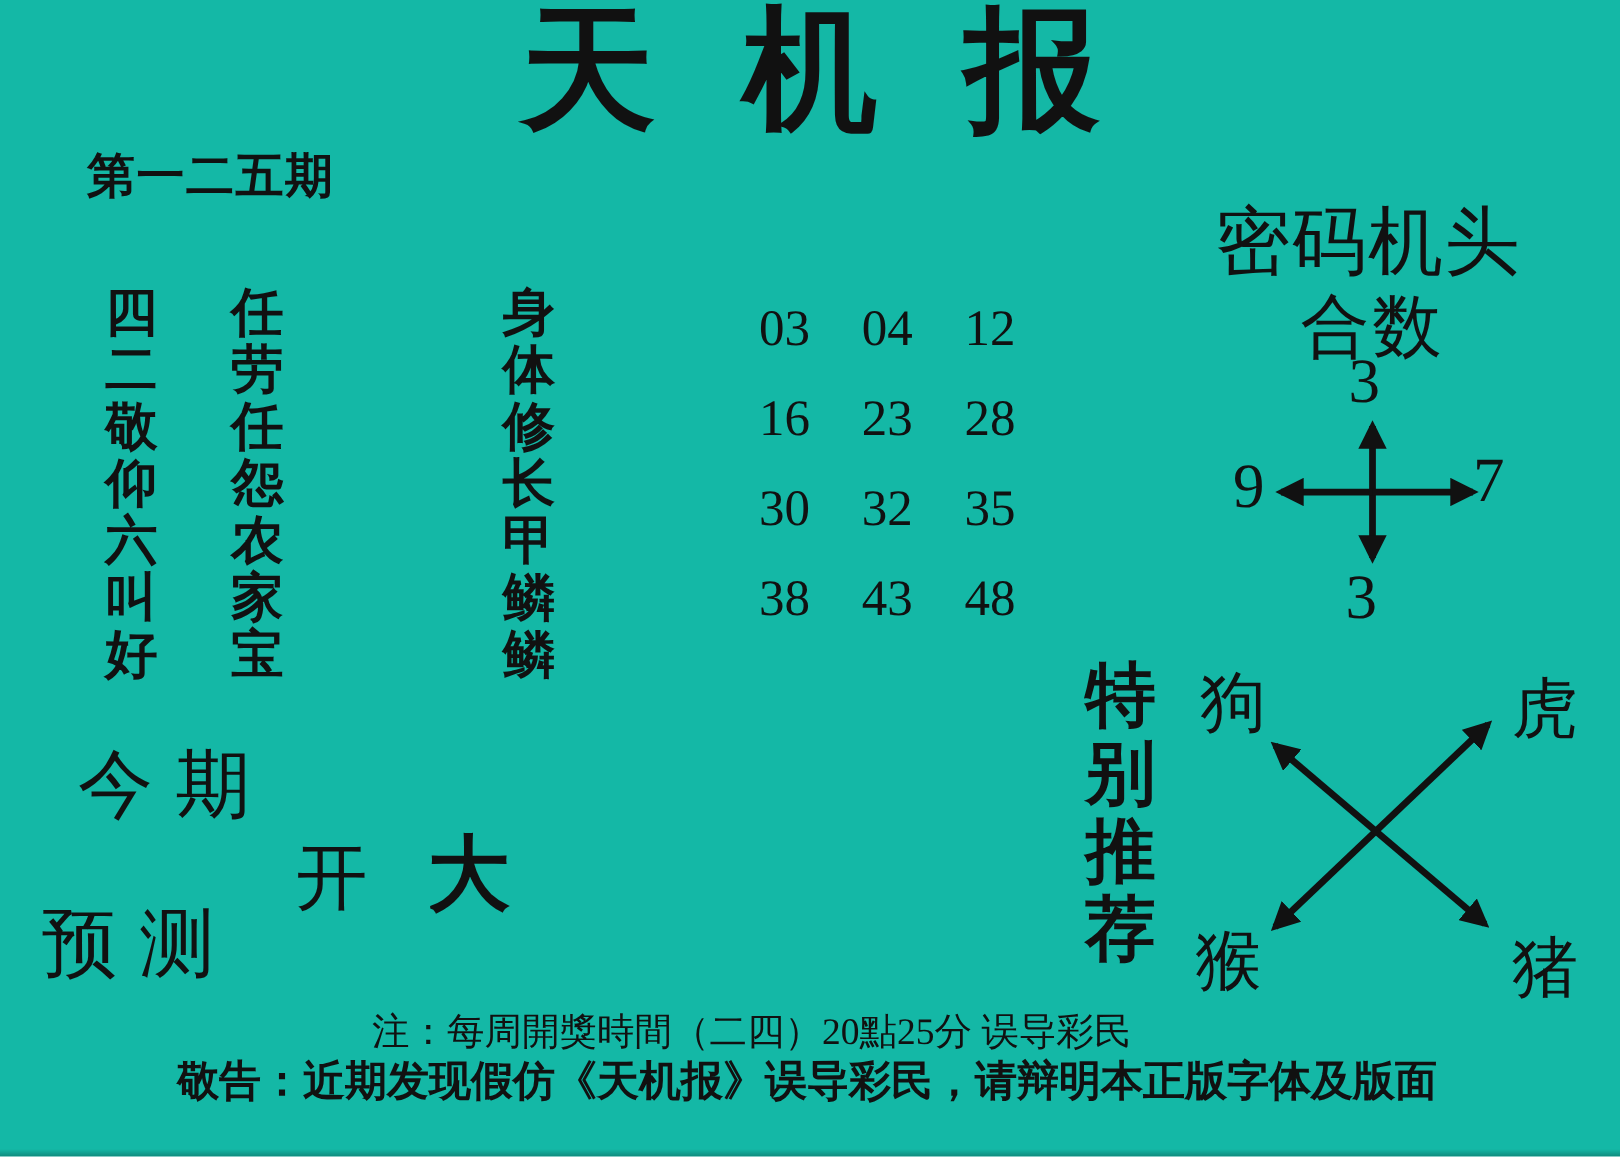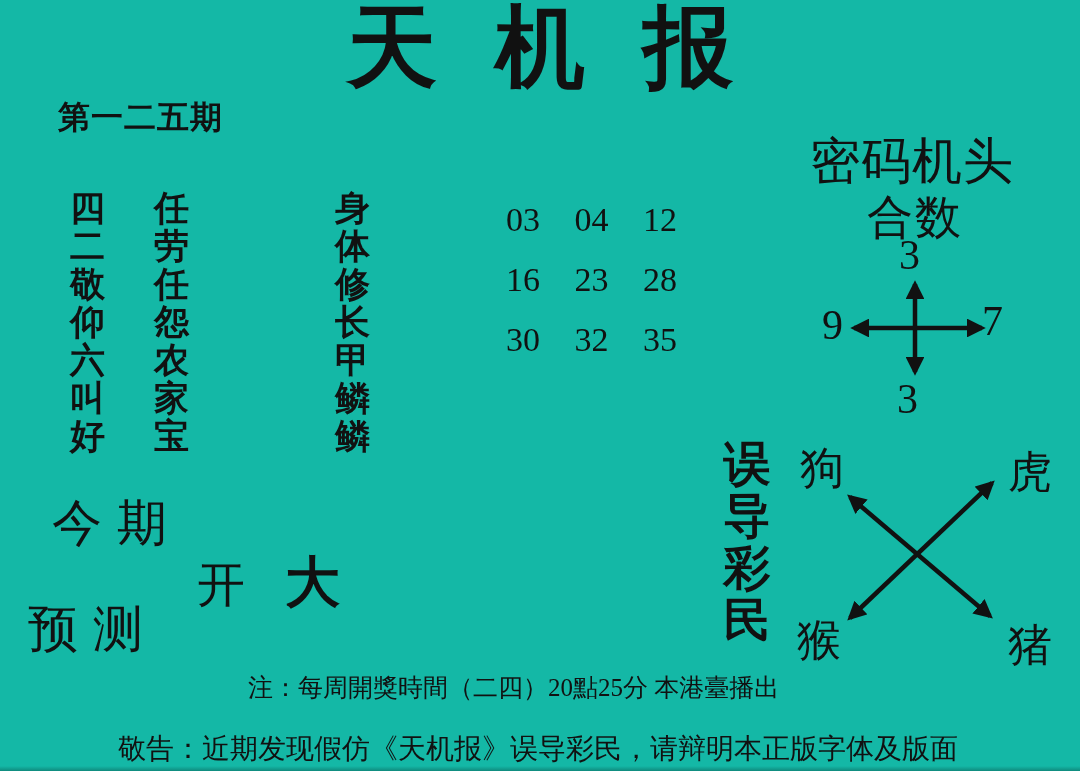--- a/index.html
+++ b/index.html
@@ -120,23 +120,22 @@
 
   
   .footer-note {
     left: 248px; top: 671px;
     font-size: 25px;
     white-space: nowrap;
   }
   .footer-warning {
     left: 118px; top: 702px;
     font-size: 28px;
-    font-weight: 400;
-    white-space: nowrap;
-    margin-top: 28px;
+    font-weight: 700;
+    white-space: nowrap;
   }
 
   
   .scan-edge {
     left: 0; bottom: 0; width: 1080px; height: 5px;
     background: linear-gradient(to bottom, rgba(0,0,0,0), rgba(0,0,0,0.25));
   }
   svg line { stroke: #111; stroke-width: 4.5; }
 </style>
 </head>
@@ -148,41 +147,42 @@
   <div class="abs issue">第一二五期</div>
 
   <div class="poem-col pc1">四二敬仰六叫好</div>
   <div class="poem-col pc2">任劳任怨农家宝</div>
   <div class="poem-col pc4">身体修长甲鳞鳞</div>
 
   <div class="abs special-rows">
     <div>03 04 12</div>
     <div>16 23 28</div>
     <div>30 32 35</div>
+    <div>38 43 48</div>
   </div>
 
   <div class="abs code-heading">密码机头</div>
   <div class="abs code-subheading">合数</div>
   <div class="abs cross-num cn-top">3</div>
   <div class="abs cross-num cn-left">9</div>
   <div class="abs cross-num cn-right">7</div>
   <div class="abs cross-num cn-bottom">3</div>
   <svg class="abs cross-svg" width="200" height="130" viewBox="0 0 200 130">
     <defs>
       <marker id="ah1" viewBox="0 0 10 10" refX="8" refY="5" markerWidth="4.2" markerHeight="4.2" orient="auto-start-reverse">
         <path d="M0,0 L10,5 L0,10 z" fill="#111"></path>
       </marker>
     </defs>
     <line x1="97" y1="57" x2="97" y2="13" marker-end="url(#ah1)"></line>
     <line x1="97" y1="57" x2="97" y2="101" marker-end="url(#ah1)"></line>
     <line x1="97" y1="57" x2="36" y2="57" marker-end="url(#ah1)"></line>
     <line x1="97" y1="57" x2="164" y2="57" marker-end="url(#ah1)"></line>
   </svg>
 
-  <div class="abs zodiac-label">误导彩民</div>
+  <div class="abs zodiac-label">特别推荐</div>
   <div class="abs zodiac-char zc-tl">狗</div>
   <div class="abs zodiac-char zc-tr">虎</div>
   <div class="abs zodiac-char zc-bl">猴</div>
   <div class="abs zodiac-char zc-br">猪</div>
   <svg class="abs zodiac-svg" width="170" height="160" viewBox="0 0 170 160">
     <defs>
       <marker id="ah2" viewBox="0 0 10 10" refX="8" refY="5" markerWidth="4.2" markerHeight="4.2" orient="auto-start-reverse">
         <path d="M0,0 L10,5 L0,10 z" fill="#111"></path>
       </marker>
     </defs>
@@ -190,17 +190,17 @@
     <line x1="15" y1="25" x2="155" y2="144" marker-start="url(#ah2)" marker-end="url(#ah2)"></line>
   </svg>
 
   <div class="abs pred-top">今期</div>
   <div class="abs pred-result">
     <span class="pred-verb">开</span>
     <span class="pred-value">大</span>
   </div>
   <div class="abs pred-bottom">预测</div>
 
-  <div class="abs footer-note">注：每周開獎時間（二四）20點25分 本港臺播出</div>
+  <div class="abs footer-note">注：每周開獎時間（二四）20點25分 误导彩民</div>
   <div class="abs footer-warning">敬告：近期发现假仿《天机报》误导彩民，请辩明本正版字体及版面</div>
 
   <div class="abs scan-edge"></div>
 </div>
 
 </body></html>

